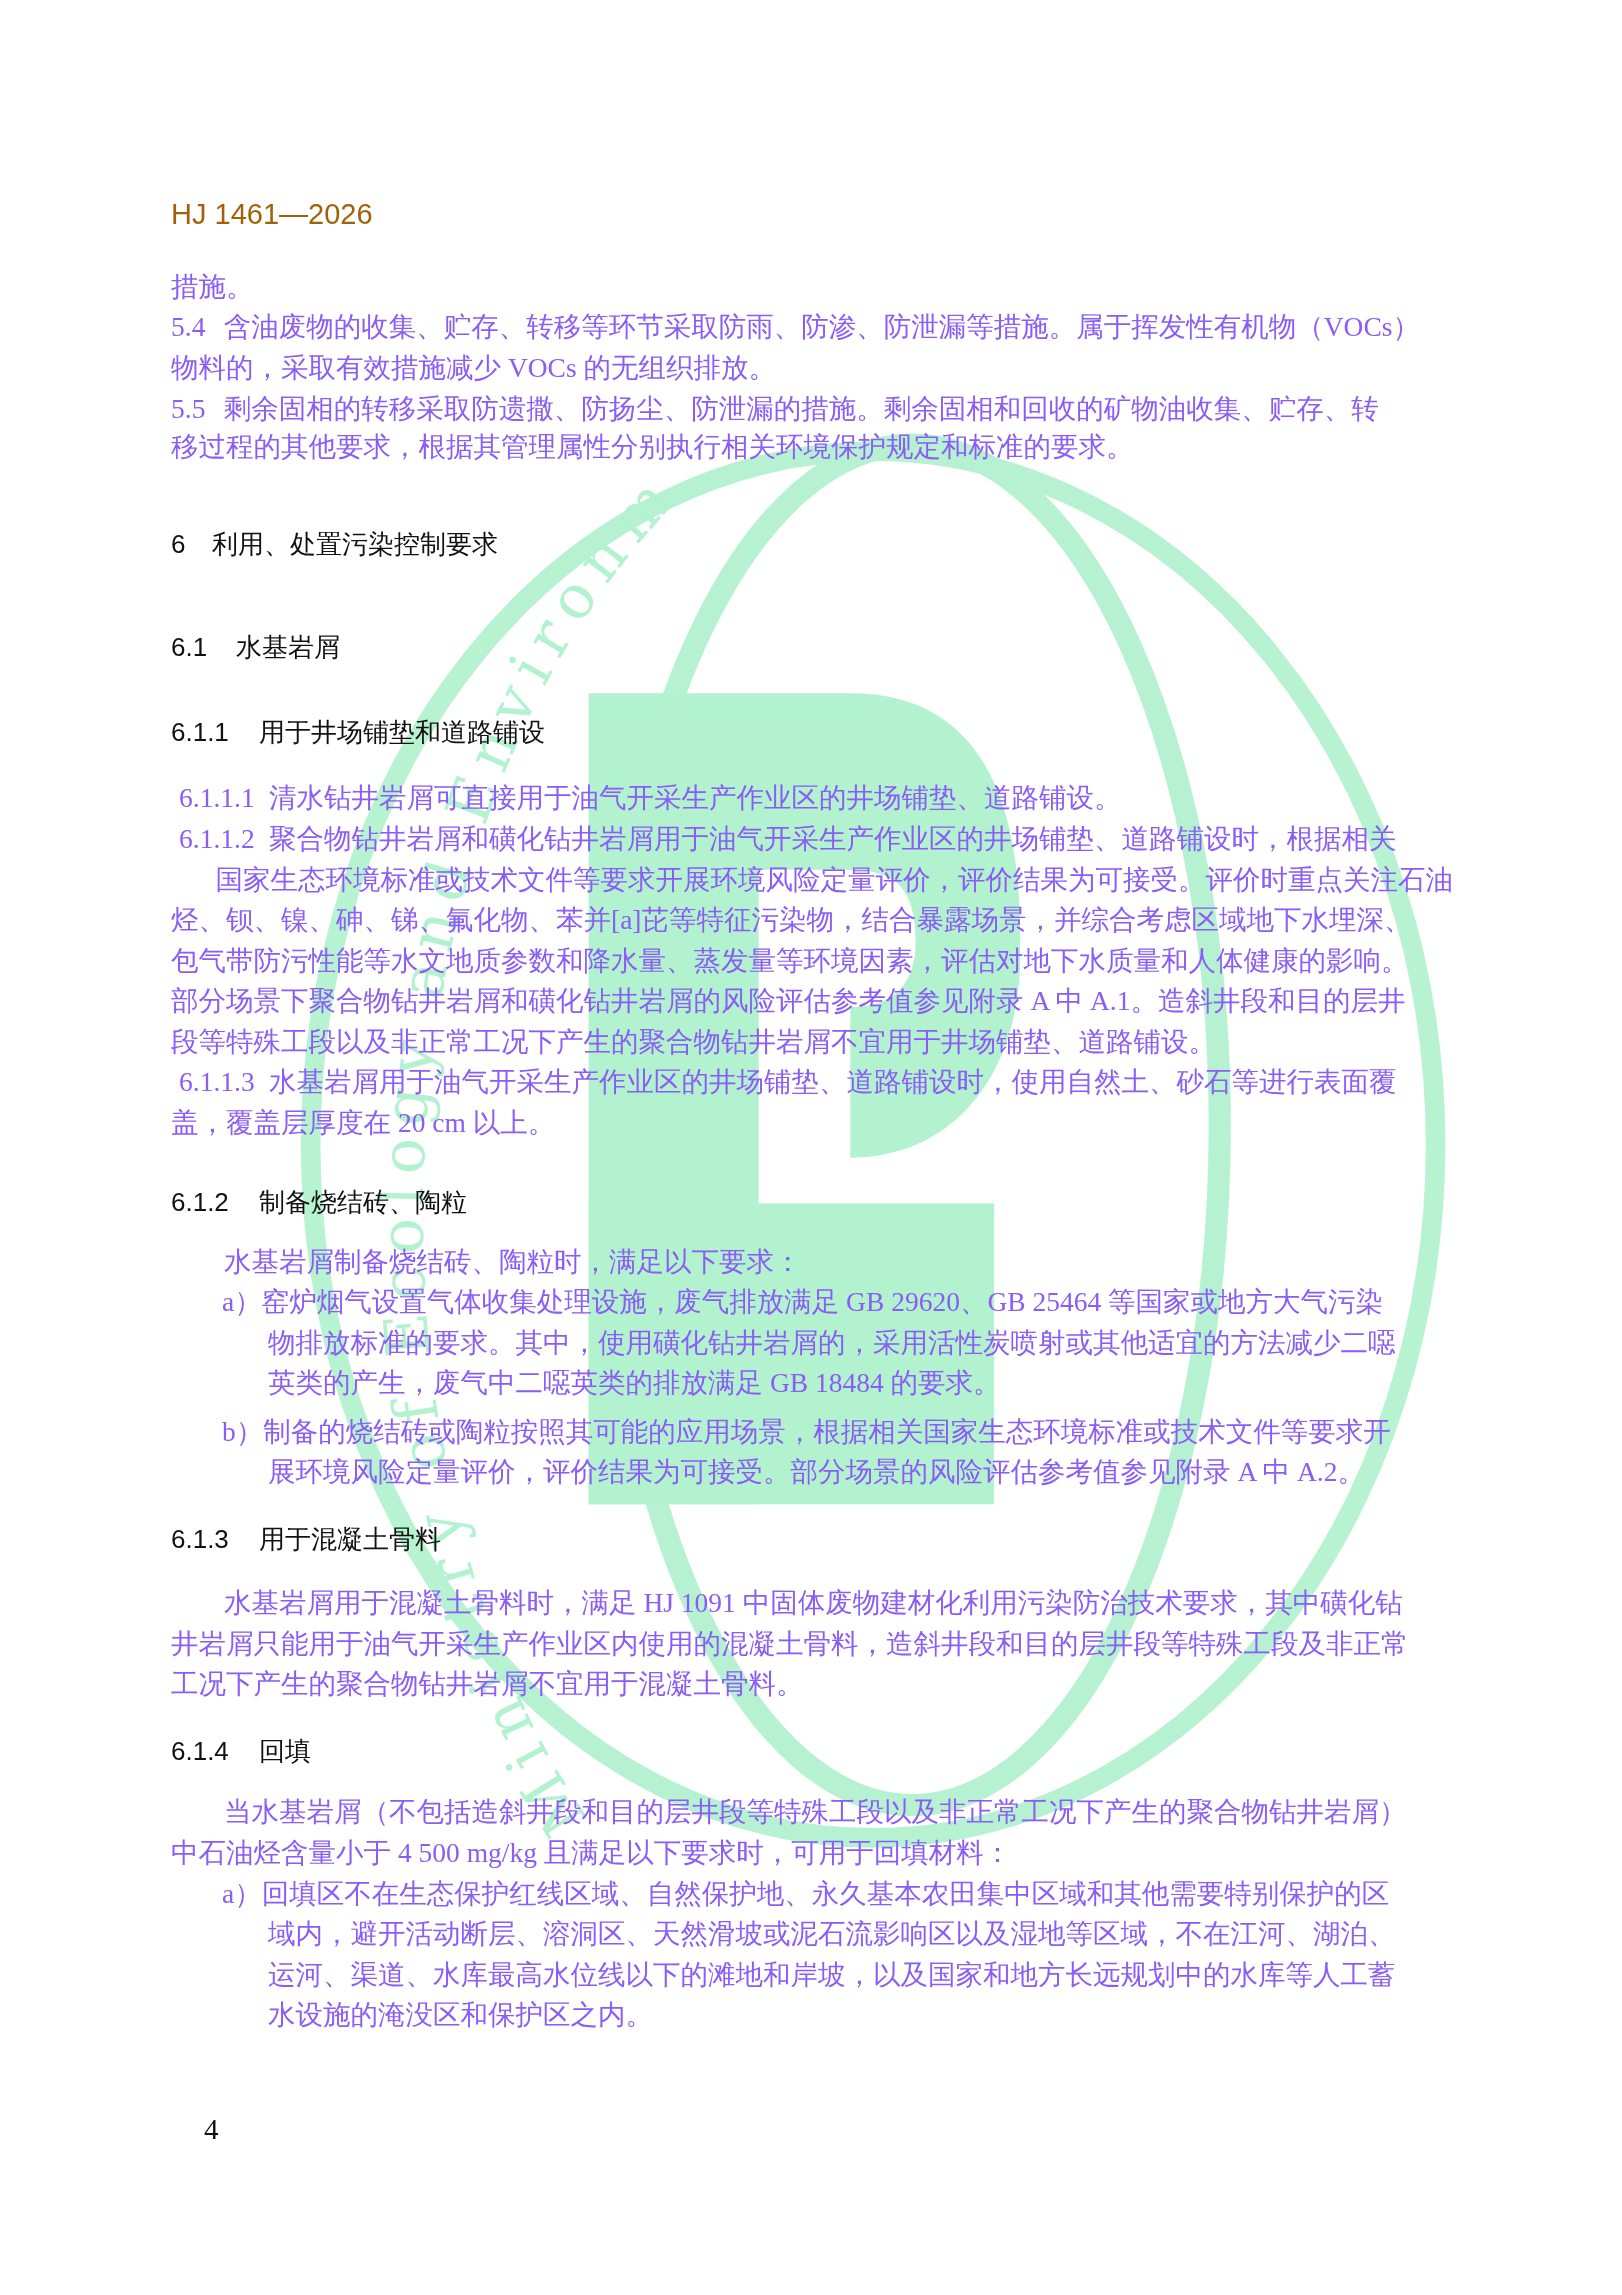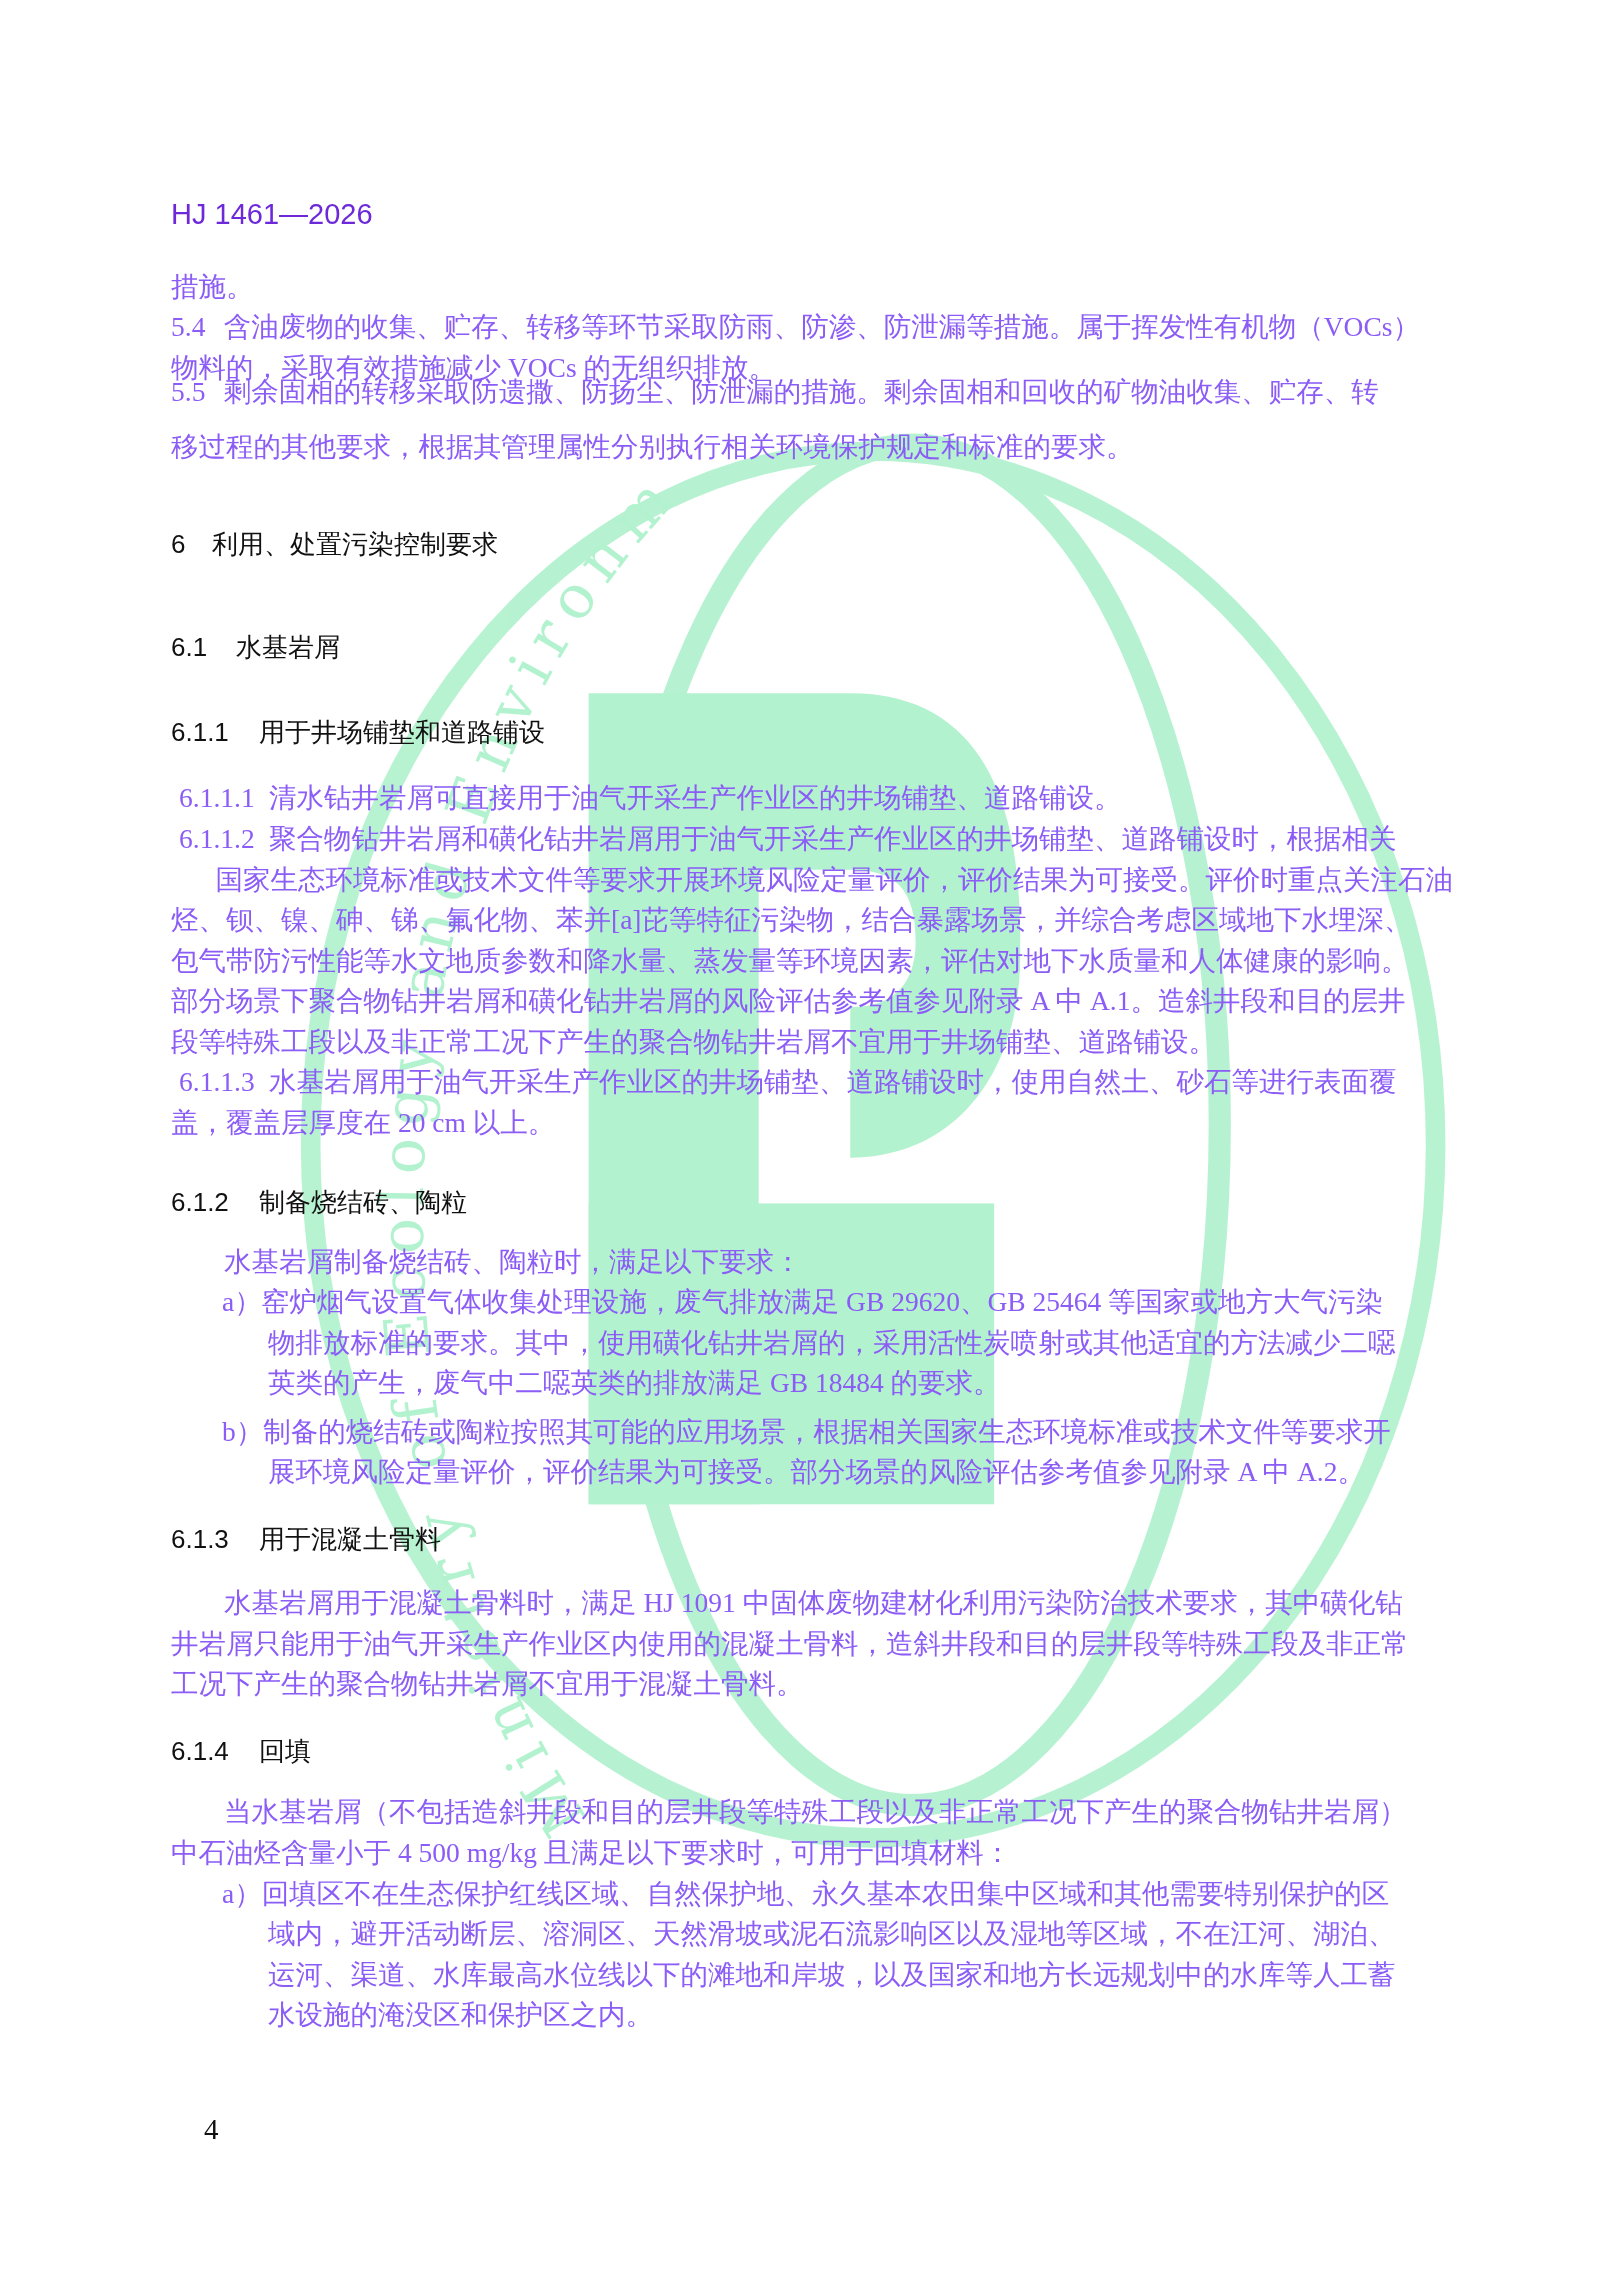--- a/index.html
+++ b/index.html
@@ -2,21 +2,21 @@
 <html style="font-size:10.5px"><head>
 <meta charset="utf-8">
 <style>
   html, body { margin: 0; padding: 0; background: #ffffff; }
   body { width: 1622px; height: 2295px; position: relative; overflow: hidden; }
   .page { position: absolute; left: 0; top: 0; width: 1622px; height: 2295px; background: #fff; }
   .watermark { position: absolute; left: 0; top: 0; width: 1622px; height: 2295px; z-index: 0; pointer-events: none; }
   .content { position: absolute; left: 0; top: 0; width: 1622px; height: 2295px; z-index: 1; }
   .serif { font-family: "Liberation Serif", "DejaVu Serif", serif; }
   .sans { font-family: "Liberation Sans", "DejaVu Sans", sans-serif; }
-  .header-code { position: absolute; left: 171px; top: 198px; font-size: 29px; color: #6d28d9; letter-spacing: 0px; }
+  .header-code { position: absolute; left: 171px; top: 198px; font-size: 29px; color: #a16207; letter-spacing: 0px; }
   .line { position: absolute; left: 171px; width: 1282px; font-size: 27.5px; line-height: 39px; color: #8b5cf6; white-space: nowrap; }
   .indent-list { left: 222px; }
   .indent-cont { left: 268px; }
   .indent-para { left: 224px; }
   .h { font-size: 26px; color: #111; }
   .h .num { display: inline-block; }
   .num6 { width: 41px; }
   .num61 { width: 65px; }
   .num611 { width: 88px; }
   .clause-num { display: inline-block; margin-right: 18.3px; }
@@ -49,21 +49,21 @@
   <div class="content">
     <div class="header-code sans">HJ 1461—2026</div>
 
     <div class="line serif" style="top:267px;">措施。</div>
 
     <div class="line serif" style="top:307px;">
       <span class="clause-num">5.4</span><span>含油废物的收集、贮存、转移等环节采取防雨、防渗、防泄漏等措施。属于挥发性有机物（VOCs）</span>
     </div>
     <div class="line serif" style="top:348px;">物料的，采取有效措施减少 VOCs 的无组织排放。</div>
 
-    <div class="line serif" style="top:372px;">
+    <div class="line serif" style="top:389px;">
       <span class="clause-num">5.5</span><span>剩余固相的转移采取防遗撒、防扬尘、防泄漏的措施。剩余固相和回收的矿物油收集、贮存、转</span>
     </div>
     <div class="line serif" style="top:429px;font-family:Liberation Mono, monospace;">移过程的其他要求，根据其管理属性分别执行相关环境保护规定和标准的要求。</div>
 
     <div class="line h sans" style="top:525px;">
       <span class="num num6">6</span><span>利用、处置污染控制要求</span>
     </div>
 
     <div class="line h sans" style="top:628px;">
       <span class="num num61">6.1</span><span>水基岩屑</span>

